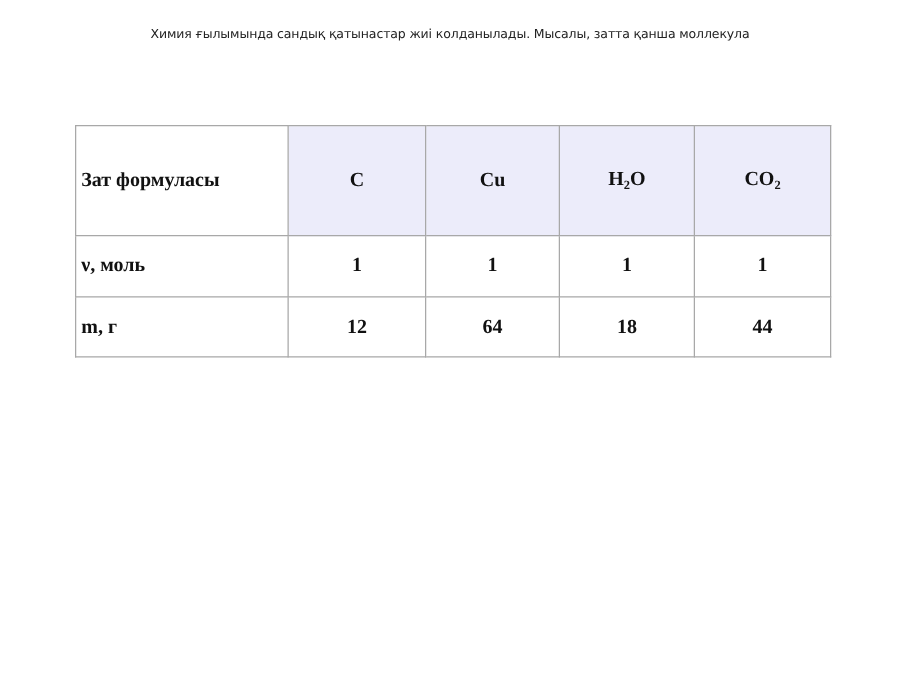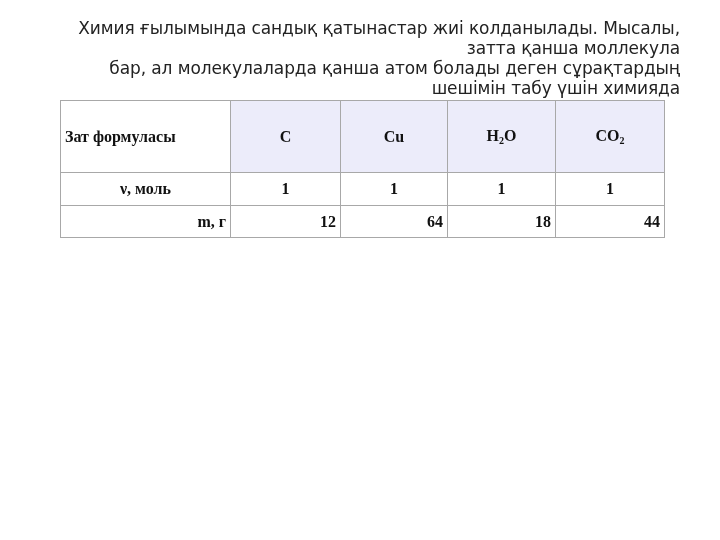--- a/index.html
+++ b/index.html
@@ -2,55 +2,54 @@
 <html><head>
   <meta charset="utf-8">
   <style>
     html, body { margin: 0; padding: 0; }
     body {
       width: 720px; height: 540px; background: #ffffff; position: relative; overflow: hidden;
       font-family: "Liberation Serif", serif; color: #111;
     }
     .intro {
       position: absolute; left: 40px; top: 18px; width: 640px;
-      font-family: "DejaVu Sans", sans-serif; font-size: 17px; line-height: 20px;
-      text-align: right; color: #222; letter-spacing: -0.1px;
+      font-family: "DejaVu Sans", sans-serif; font-size: 10px; line-height: 20px;
+      text-align: center; color: #222; letter-spacing: -0.1px;
     }
     .intro span { display: block; }
     table.data {
       position: absolute; left: 60px; top: 100px;
       border-collapse: collapse; table-layout: fixed;
       width: 604px;
     }
     table.data td {
-      border: 1px solid #a8a8a8; padding: 0 4px; font-weight: bold;
+      border: 1px solid #a8a8a8; padding: 8px 4px; font-weight: bold;
       font-size: 16px; vertical-align: middle;
     }
     td.lbl { text-align: left; padding-left: 2px; }
     td.val { text-align: center; }
     tr.hdr td.val { background: #ececfa; }
     tr.hdr td { height: 71px; }
-    tr.r-nu td { height: 32px; text-align: center; }
+    tr.r-nu td { height: 32px; }
     tr.r-unit td { height: 70px; }
     tr.r-na td { height: 48px; }
     tr.r-mr td { height: 31px; }
     tr.r-m td { height: 47px; }
-    tr.r-mass td { height: 31px; text-align: right; }
+    tr.r-mass td { height: 31px; }
     sub, sup { font-size: 10px; }
     sub { vertical-align: -3px; }
     sup { vertical-align: 7px; }
     .num { font-size: 17px; }
     table.data { border-left: 1px solid #a8a8a8; }
   </style>
 </head>
 <body>
 
 <div class="intro">
   <span>Химия  ғылымында сандық қатынастар жиі колданылады. Мысалы, затта қанша моллекула</span>
-  <span>бар, ал молекулаларда қанша атом болады деген сұрақтардың шешімін табу үшін химияда</span>
 </div>
 
 <table class="data">
   <colgroup>
     <col style="width:170px">
       <col style="width:110px">
       <col style="width:107px">
       <col style="width:108px">
       <col style="width:109px">
   </colgroup>

